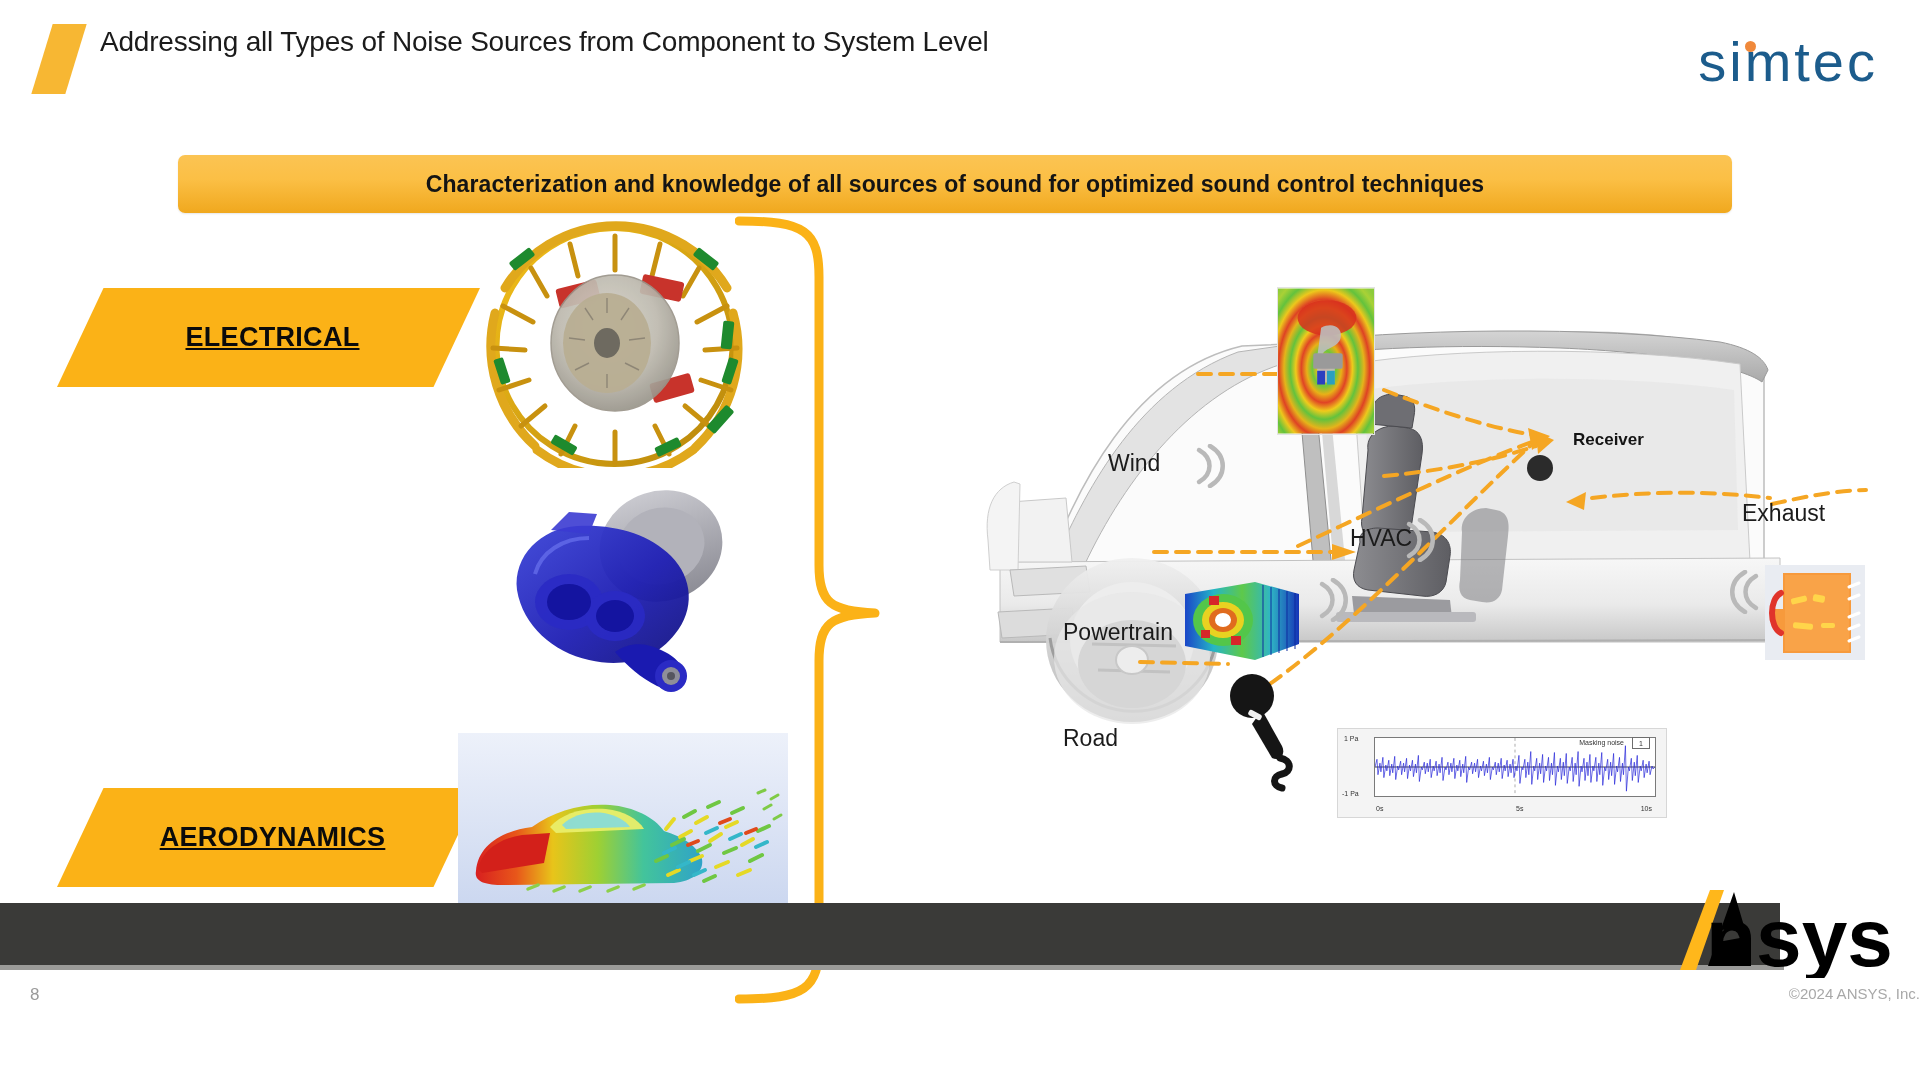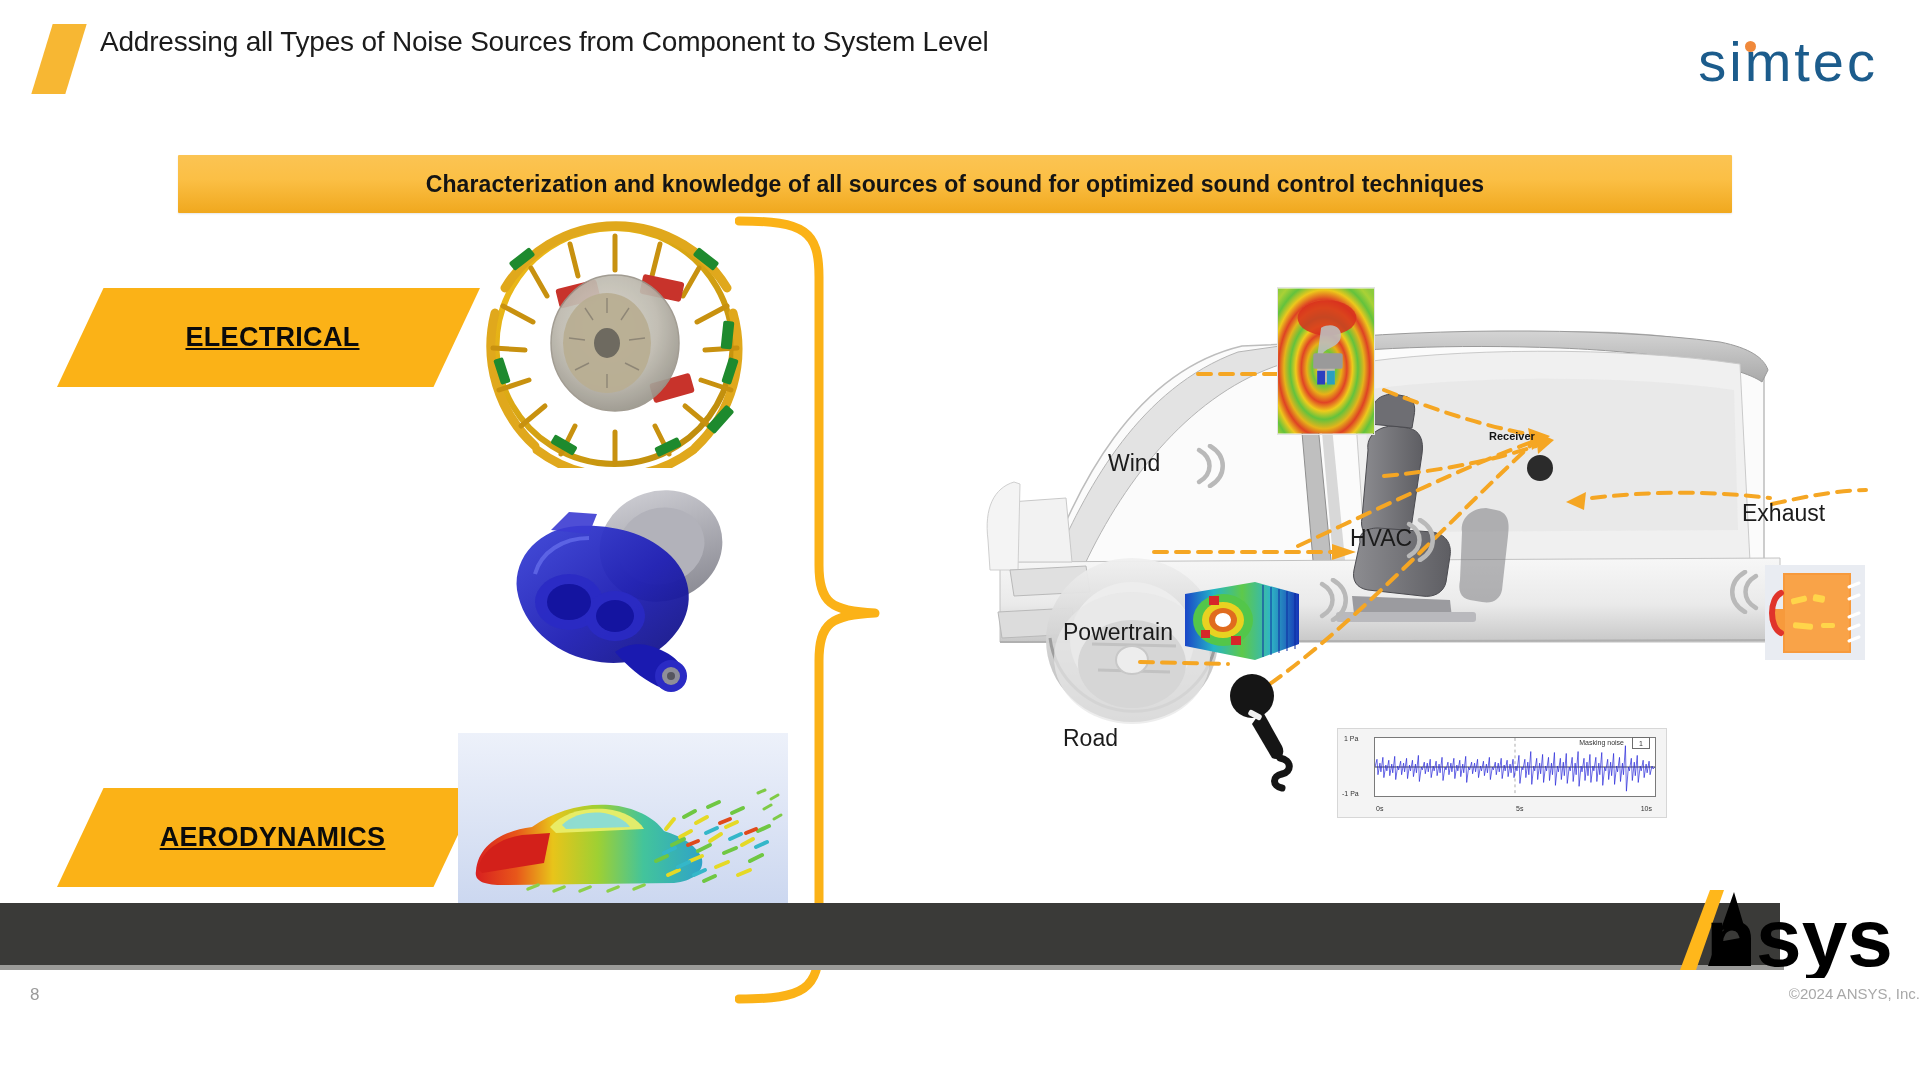--- a/index.html
+++ b/index.html
@@ -28,21 +28,21 @@
     letter-spacing:3px; line-height:1;margin-top:12px;
   }
   .simtec .dot{
     position:absolute; width:11px; height:11px; border-radius:50%;
     background:#F0893B; left:47px; top:7px;
   }
 
   
   .banner{
     position:absolute; left:178px; top:155px; width:1554px; height:58px;
-    border-radius:1px;
+    border-radius:7px;
     background:linear-gradient(180deg,#FBC453 0%,#FBBF45 42%,#F0A81E 100%);
     display:flex; align-items:center; justify-content:center;
     box-shadow:0 1px 2px rgba(0,0,0,.10);
   }
   .banner-text{
     font-size:23px; font-weight:bold; color:#141414; letter-spacing:.1px;
     white-space:nowrap;
   }
 
   
@@ -84,21 +84,21 @@
   .lbl{
     position:absolute; font-size:23px; color:#1b1b1b; white-space:nowrap;
     font-family:"Liberation Sans", sans-serif;
   }
   .lbl-wind{ left:1108px; top:450px; }
   .lbl-hvac{ left:1350px; top:525px; }
   .lbl-power{ left:1063px; top:587px;margin-top:32px; }
   .lbl-road{ left:1063px; top:725px; }
   .lbl-exhaust{ left:1742px; top:500px; }
   .lbl-receiver{
-    left:1489px; top:430px; font-size:11px; font-weight:bold; color:#141414;
+    left:1573px; top:430px; font-size:17px; font-weight:bold; color:#141414;
   }
   .receiver-dot{
     position:absolute; left:1527px; top:455px; width:26px; height:26px;
     border-radius:50%; background:#2b2b2b;
   }
 
   
   .arcs{ position:absolute; }
 
   

